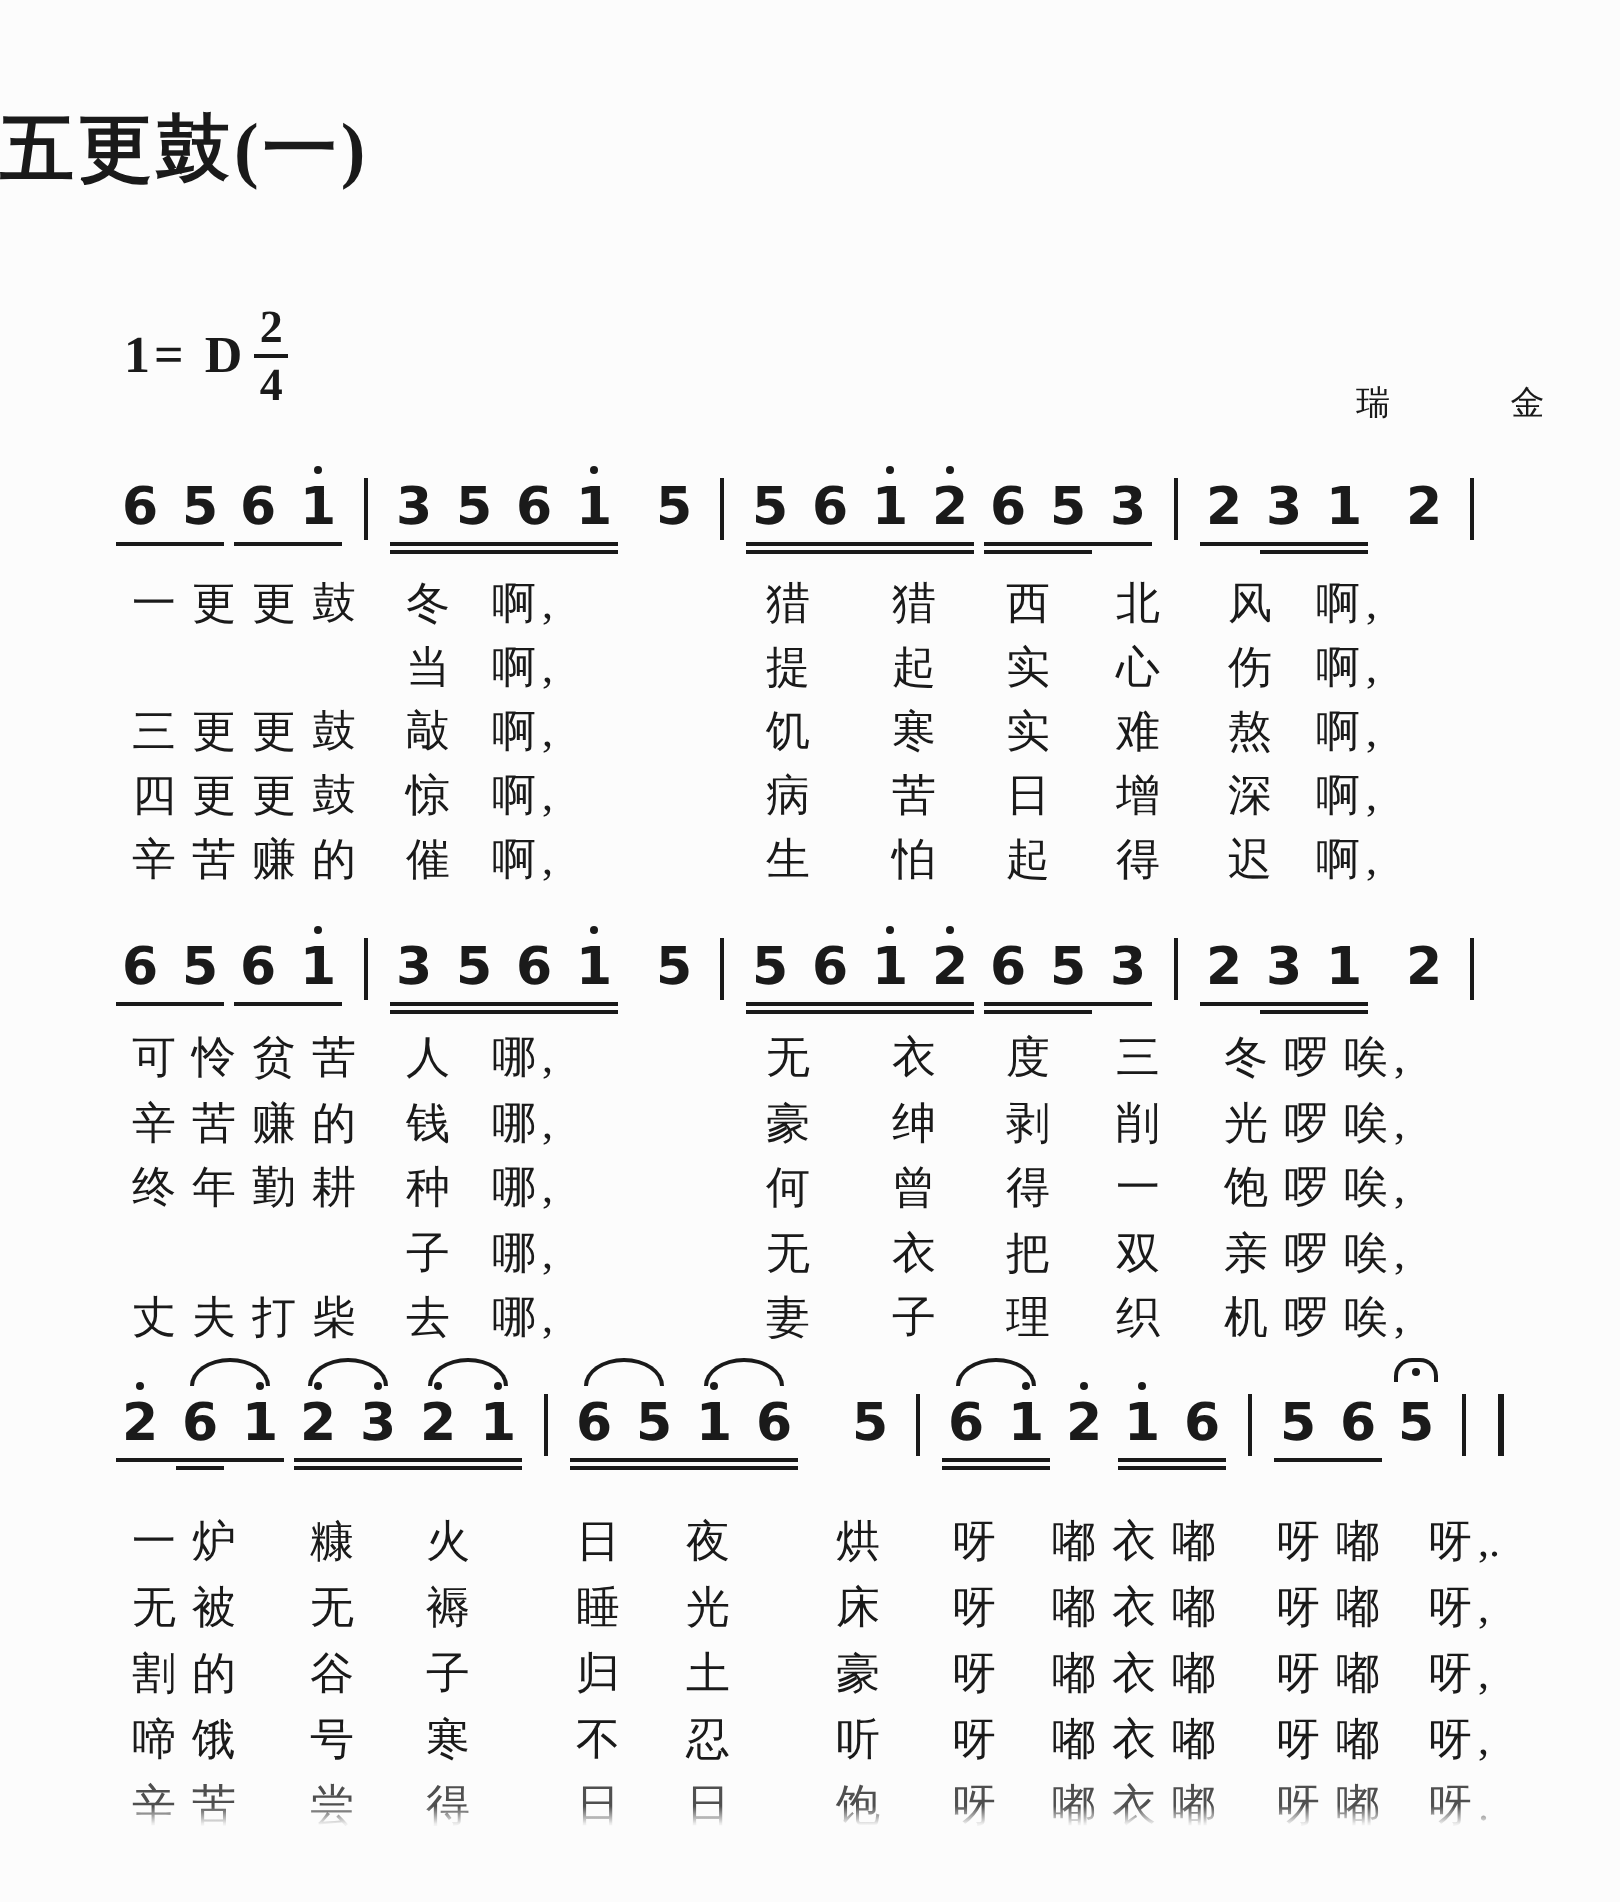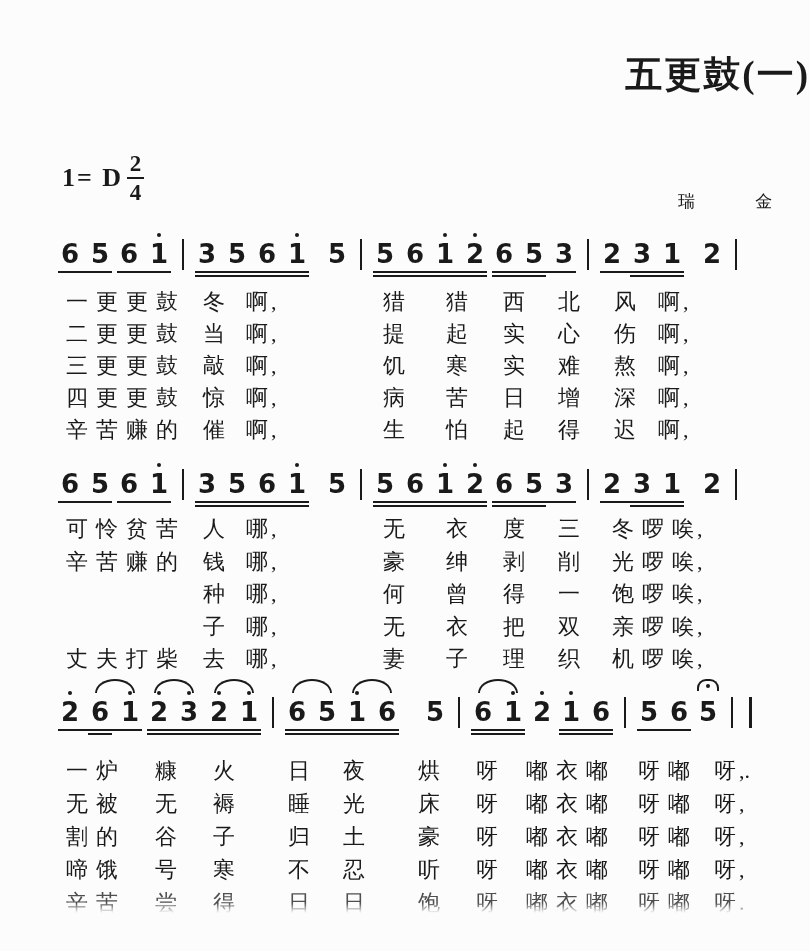--- a/index.html
+++ b/index.html
@@ -1,19 +1,19 @@
 <!DOCTYPE html>
 <html><head>
 <meta charset="utf-8">
 <style>
   html,body{margin:0;padding:0}
   body{width:810px;height:951px;position:relative;background:#fcfcfc;color:#1a1a1a;
        font-family:"Liberation Serif",serif;overflow:hidden}
   .page{position:absolute;inset:0}
-  .title{position:absolute;top:50px;left:0;width:100%;text-align:right;
+  .title{position:absolute;top:50px;left:0;width:100%;text-align:left;
          font-size:37px;font-weight:bold;letter-spacing:2px}
   .keysig{position:absolute;left:62px;top:152px;display:flex;align-items:center;
           font-weight:bold;font-size:26px}
   .keysig .ktext{letter-spacing:2px}
   .frac{display:inline-flex;flex-direction:column;align-items:center;margin-left:4px;
         font-size:23px;line-height:1.0;font-weight:bold}
   .frac .fline{width:17px;height:2px;background:#1a1a1a;margin:2px 0}
   .attr{position:absolute;left:678px;top:190px;font-size:17px;letter-spacing:28px;
         white-space:nowrap}
   
@@ -228,21 +228,20 @@
         <span class="lcell" style="left: 203px;"><span class="run">冬</span></span>
         <span class="lcell" style="left: 246px;"><span class="run">啊</span><span class="punct">,</span></span>
         <span class="lcell" style="left: 383px;"><span class="run">猎</span></span>
         <span class="lcell" style="left: 446px;"><span class="run">猎</span></span>
         <span class="lcell" style="left: 503px;"><span class="run">西</span></span>
         <span class="lcell" style="left: 558px;"><span class="run">北</span></span>
         <span class="lcell" style="left: 614px;"><span class="run">风</span></span>
         <span class="lcell" style="left: 658px;"><span class="run">啊</span><span class="punct">,</span></span>
       </div>
       <div class="lrow" style="top: 32px;">
-        <span class="lcell" style="left: 66px;"><span class="run">二更更鼓</span></span>
         <span class="lcell" style="left: 203px;"><span class="run">当</span></span>
         <span class="lcell" style="left: 246px;"><span class="run">啊</span><span class="punct">,</span></span>
         <span class="lcell" style="left: 383px;"><span class="run">提</span></span>
         <span class="lcell" style="left: 446px;"><span class="run">起</span></span>
         <span class="lcell" style="left: 503px;"><span class="run">实</span></span>
         <span class="lcell" style="left: 558px;"><span class="run">心</span></span>
         <span class="lcell" style="left: 614px;"><span class="run">伤</span></span>
         <span class="lcell" style="left: 658px;"><span class="run">啊</span><span class="punct">,</span></span>
       </div>
       <div class="lrow" style="top: 64px;">
@@ -294,20 +293,21 @@
         <span class="lcell" style="left: 66px;"><span class="run">辛苦赚的</span></span>
         <span class="lcell" style="left: 203px;"><span class="run">钱</span></span>
         <span class="lcell" style="left: 246px;"><span class="run">哪</span><span class="punct">,</span></span>
         <span class="lcell" style="left: 383px;"><span class="run">豪</span></span>
         <span class="lcell" style="left: 446px;"><span class="run">绅</span></span>
         <span class="lcell" style="left: 503px;"><span class="run">剥</span></span>
         <span class="lcell" style="left: 558px;"><span class="run">削</span></span>
         <span class="lcell" style="left: 612px;"><span class="run">光啰唉</span><span class="punct">,</span></span>
       </div>
       <div class="lrow" style="top: 65px;">
+        <span class="lcell" style="left: 66px;"><span class="run">终年勤耕</span></span>
         <span class="lcell" style="left: 203px;"><span class="run">种</span></span>
         <span class="lcell" style="left: 246px;"><span class="run">哪</span><span class="punct">,</span></span>
         <span class="lcell" style="left: 383px;"><span class="run">何</span></span>
         <span class="lcell" style="left: 446px;"><span class="run">曾</span></span>
         <span class="lcell" style="left: 503px;"><span class="run">得</span></span>
         <span class="lcell" style="left: 558px;"><span class="run">一</span></span>
         <span class="lcell" style="left: 612px;"><span class="run">饱啰唉</span><span class="punct">,</span></span>
       </div>
       <div class="lrow" style="top: 98px;">
         <span class="lcell" style="left: 203px;"><span class="run">子</span></span>

